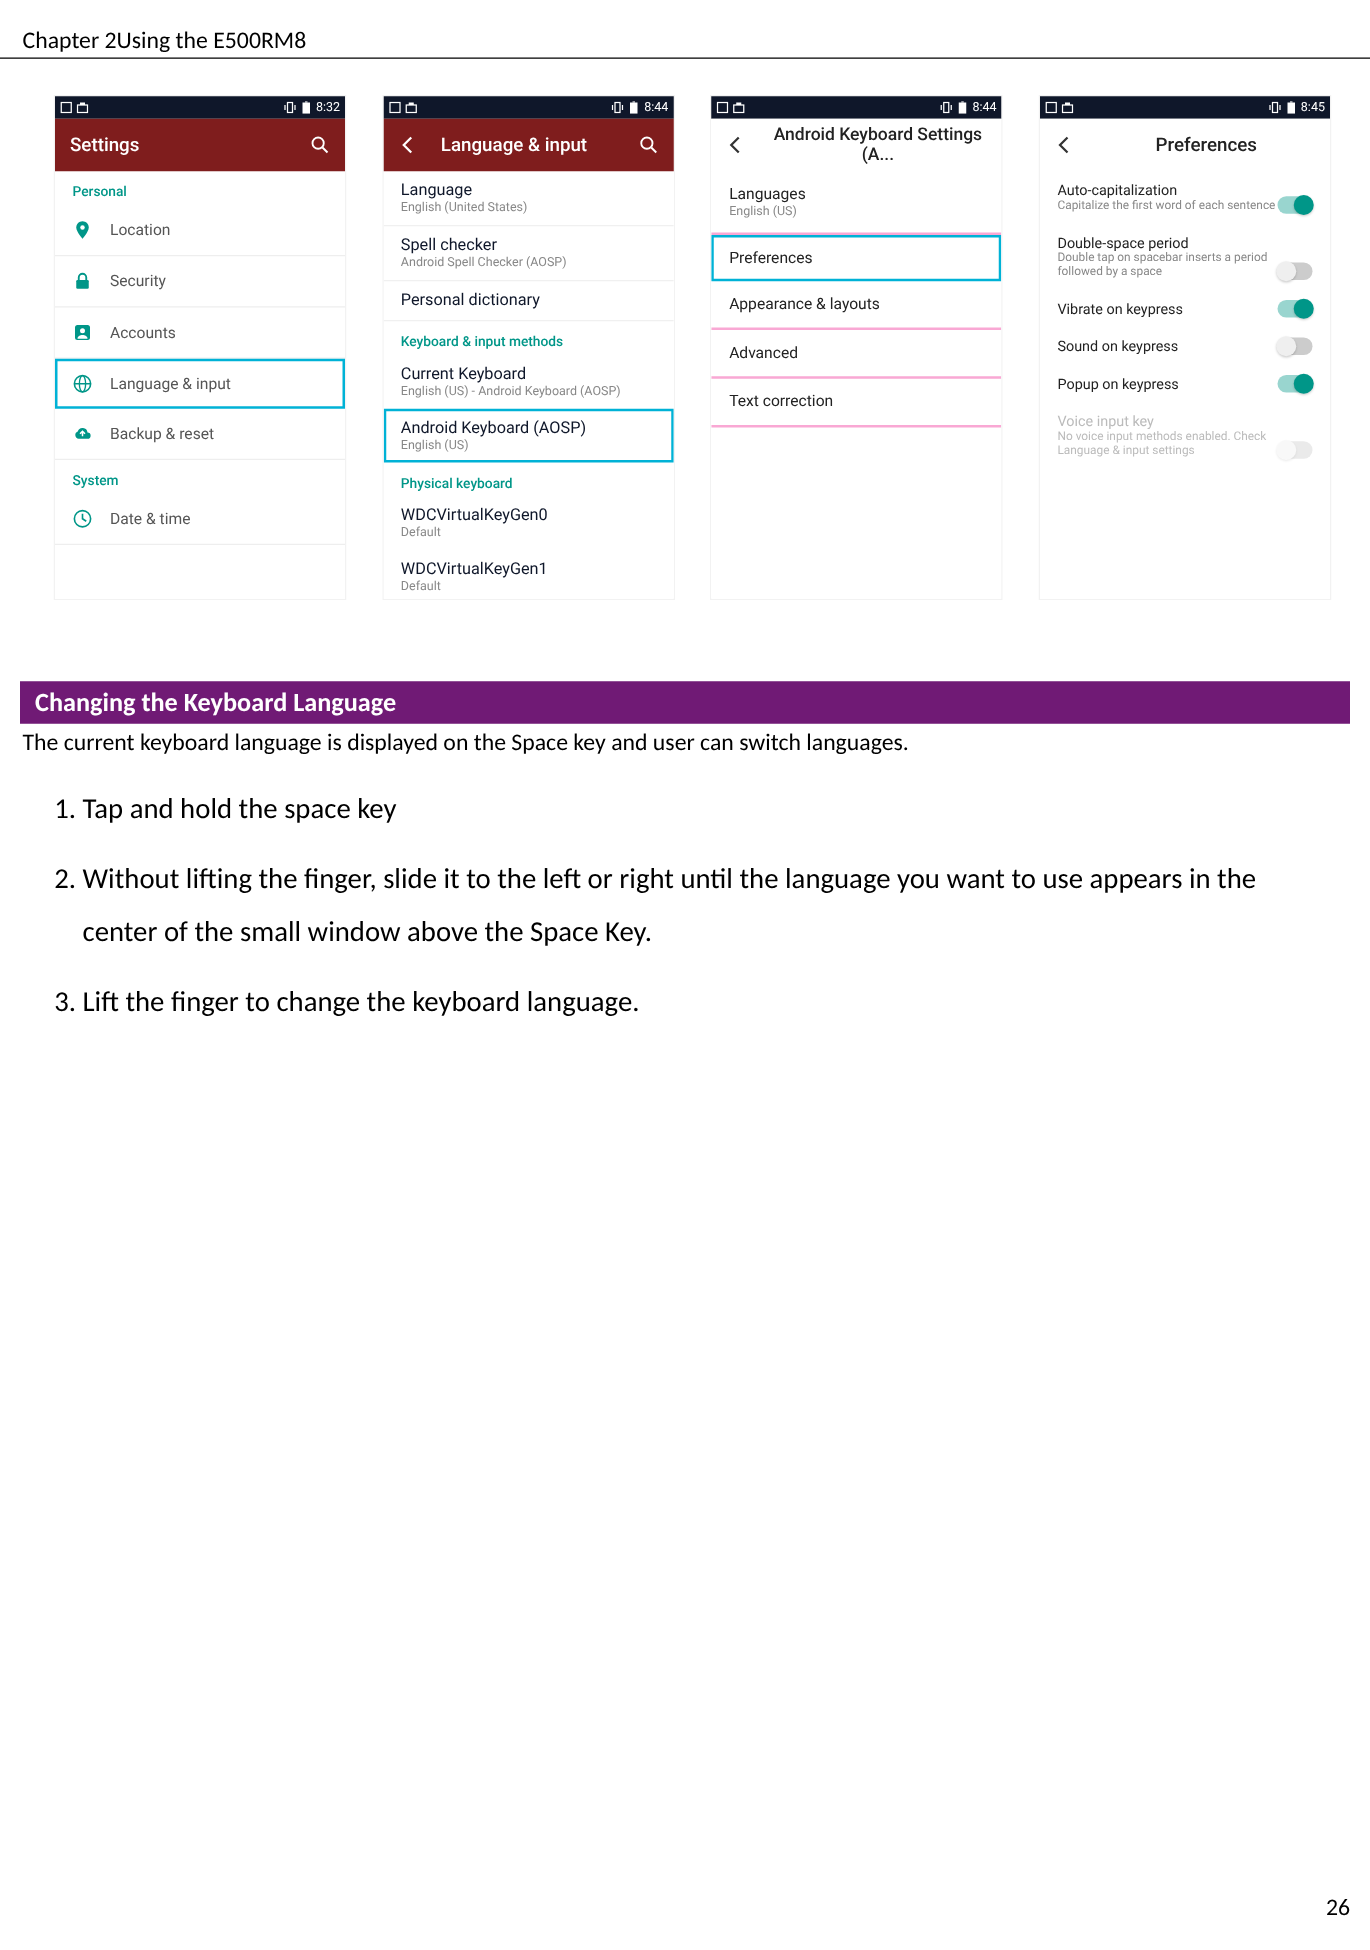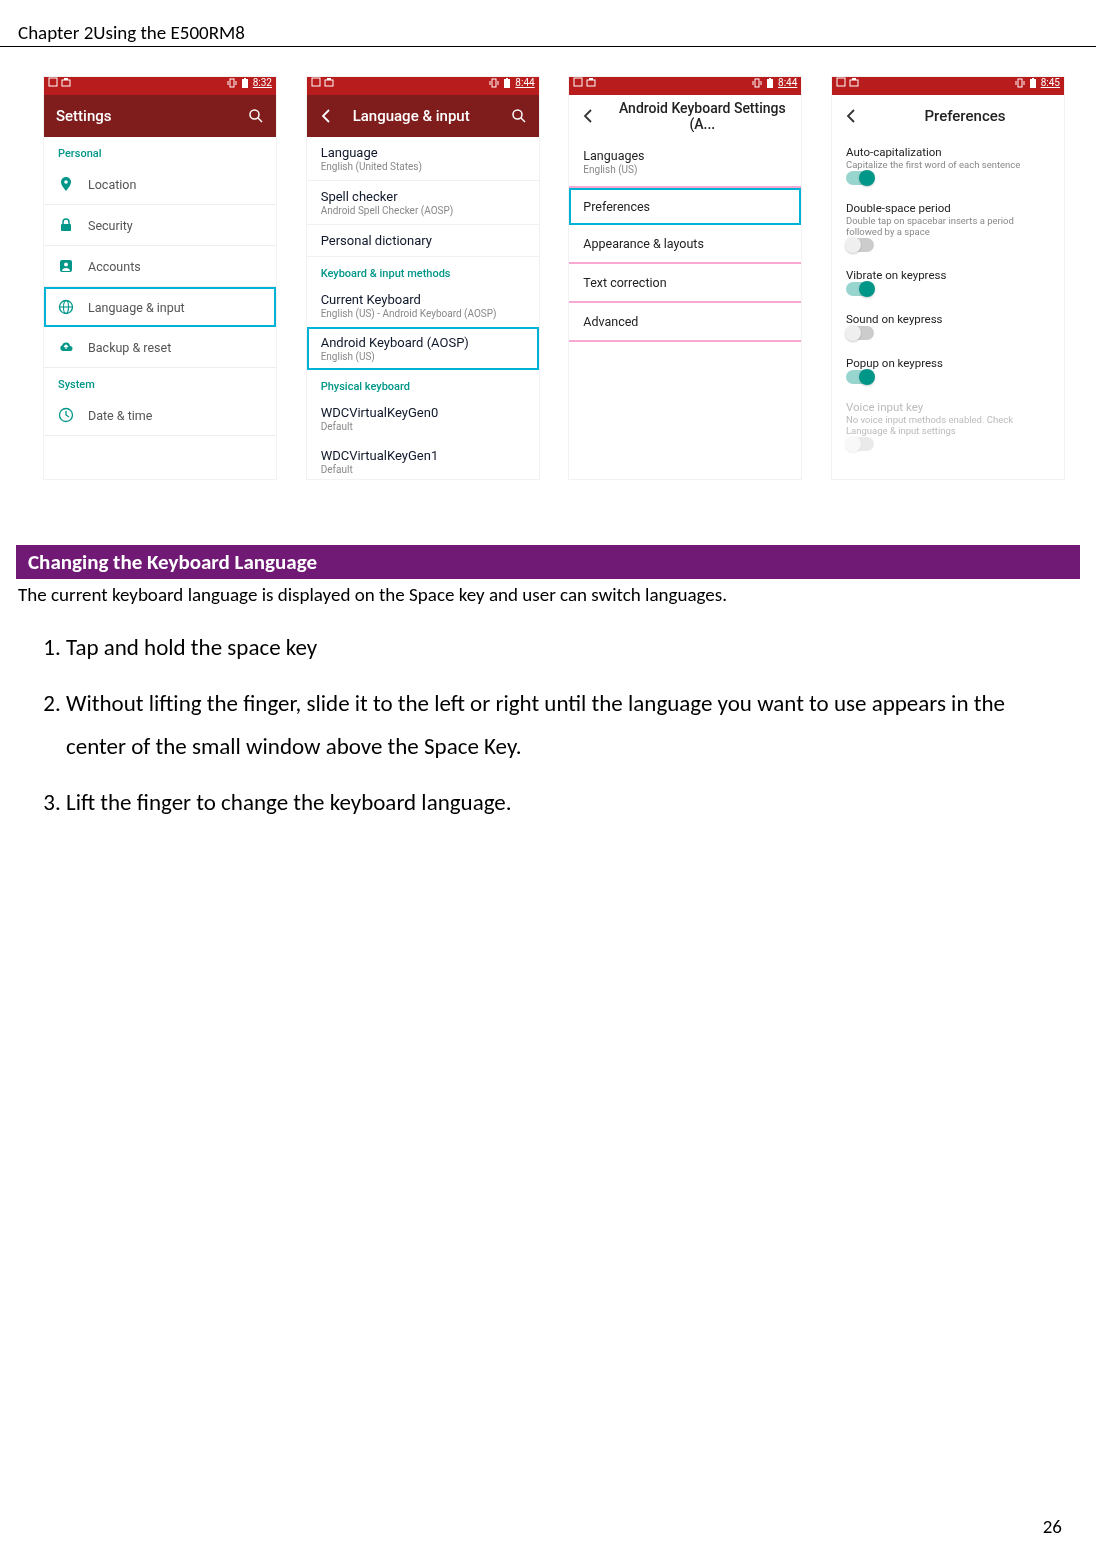--- a/index.html
+++ b/index.html
@@ -1,20 +1,20 @@
 <!DOCTYPE html>
 <html><head>
 <meta charset="utf-8">
 <style>
   * { box-sizing: border-box; margin: 0; padding: 0; }
   body { width: 1096px; height: 1560px; font-family: Calibri, Arial, sans-serif; background: #fff; color: #000; position: relative; }
   .page-header { font-size: 19px; padding: 21px 18px 2px 18px; border-bottom: 1px solid #000; }
   .shots-row { display: flex; justify-content: space-between; padding: 30px 32px 10px 44px; gap: 16px; }
   .phone { width: 232px; height: 402px; background: #fff; display: flex; flex-direction: column; font-family: Roboto, Arial, sans-serif; box-shadow: 0 0 0 1px rgba(0,0,0,0.05); }
-  .statusbar { height: 18px; background: #b91c1c; color: #fff; display: flex; align-items: flex-start; justify-content: space-between; padding: 0 4px; font-size: 9px; text-decoration: underline; }
+  .statusbar { height: 18px; background: #0f172a; color: #fff; display: flex; align-items: center; justify-content: space-between; padding: 0 4px; font-size: 9px; }
   .sb-left { display: flex; gap: 3px; }
   .sb-right { display: flex; gap: 3px; align-items: center; }
   .sb-ico { width: 10px; height: 10px; }
   .sb-time { font-size: 10px; }
   .appbar { height: 42px; display: flex; align-items: center; padding: 0 12px; position: relative; }
   .appbar.dark { background: #7f1d1d; color: #fff; }
   .appbar.light { background: #fff; color: #222; text-align: center; }
   .appbar .title { font-size: 15px; font-weight: 500; flex: 1; }
   .appbar .title-md { font-size: 14px; font-weight: 500; }
   .appbar .back svg { display: block; }
@@ -29,37 +29,37 @@
   .row .label { color: #555; font-size: 12.5px; }
   .row.highlight { border: 2.5px solid #00B2D6; padding: 10px 12px; }
   .item2 { padding: 8px 14px; border-bottom: 1px solid #f0f0f0; }
   .item2.nb { border-bottom: none; }
   .item2 .t1 { font-size: 13px; color: #0f172a; }
   .item2 .t2 { font-size: 10px; color: #888; margin-top: 1px; }
   .item2.highlight { border: 2.5px solid #00B2D6; padding: 6px 12px; }
   .krow { padding: 11px 14px; border-bottom: 2px solid #f9a8d4; font-size: 12.5px; color: #222; }
   .krow .t2 { font-size: 10px; color: #888; margin-top: 1px; }
   .krow.highlight { border: 2.5px solid #00B2D6; padding: 9px 12px; }
-  .prefrow { padding: 8px 14px 8px 14px; display: flex; align-items: flex-start; border-bottom: none; flex-direction: column; }
+  .prefrow { padding: 8px 14px 8px 14px; display: flex; align-items: flex-end; border-bottom: none; }
   .prefrow .txt { flex: 1; }
   .prefrow .pt1 { font-size: 11.5px; color: #222; }
   .prefrow .pt2 { font-size: 9.5px; color: #888; margin-top: 1px; line-height: 1.15; }
   .prefrow.disabled .pt1, .prefrow.disabled .pt2 { color: #bbb; }
   .toggle { width: 28px; height: 14px; border-radius: 8px; position: relative; }
   .toggle.on { background: rgba(0,150,136,0.4); }
   .toggle.off { background: #ccc; }
   .toggle::after { content: ""; position: absolute; width: 16px; height: 16px; border-radius: 50%; top: -1px; box-shadow: 0 1px 2px rgba(0,0,0,0.2); }
   .toggle.on::after { right: -1px; background: #009688; }
   .toggle.off::after { left: -1px; background: #efefef; }
   .toggle.disabled { opacity: 0.4; }
   .section-bar { background: #701a75; color: #fff; font-size: 21px; font-weight: 600; padding: 4px 12px; margin: 56px 16px 0 16px; }
   .intro { font-size: 19px; padding: 4px 18px 14px 18px; }
   .ol { padding: 0 40px 0 66px; font-size: 23px; }
   .ol li { padding: 6px 0; line-height: 1.9; }
-  .page-num { position: absolute; bottom: 22px; right: 34px; font-size: 19px; }
+  .page-num { position: absolute; bottom: 22px; right: 16px; font-size: 19px; }
 </style>
 </head>
 <body>
 
 <div class="page-header">Chapter 2Using the E500RM8</div>
 
 <div class="shots-row">
 
   <div class="phone">
     <div class="statusbar">
@@ -260,24 +260,24 @@
           <div>Languages</div>
           <div class="t2">English (US)</div>
         </div>
       <div class="krow highlight">
           <div>Preferences</div>
         </div>
       <div class="krow">
           <div>Appearance &amp; layouts</div>
         </div>
       <div class="krow">
+          <div>Advanced</div>
+        </div>
+      <div class="krow">
           <div>Text correction</div>
-        </div>
-      <div class="krow">
-          <div>Advanced</div>
         </div>
     </div>
   </div>
 
   <div class="phone">
     <div class="statusbar">
       <div class="sb-left">
         <svg class="sb-ico" viewBox="0 0 10 10">
             <rect x="1" y="1" width="8" height="8" fill="none" stroke="#fff" stroke-width="1"></rect>
           </svg>

